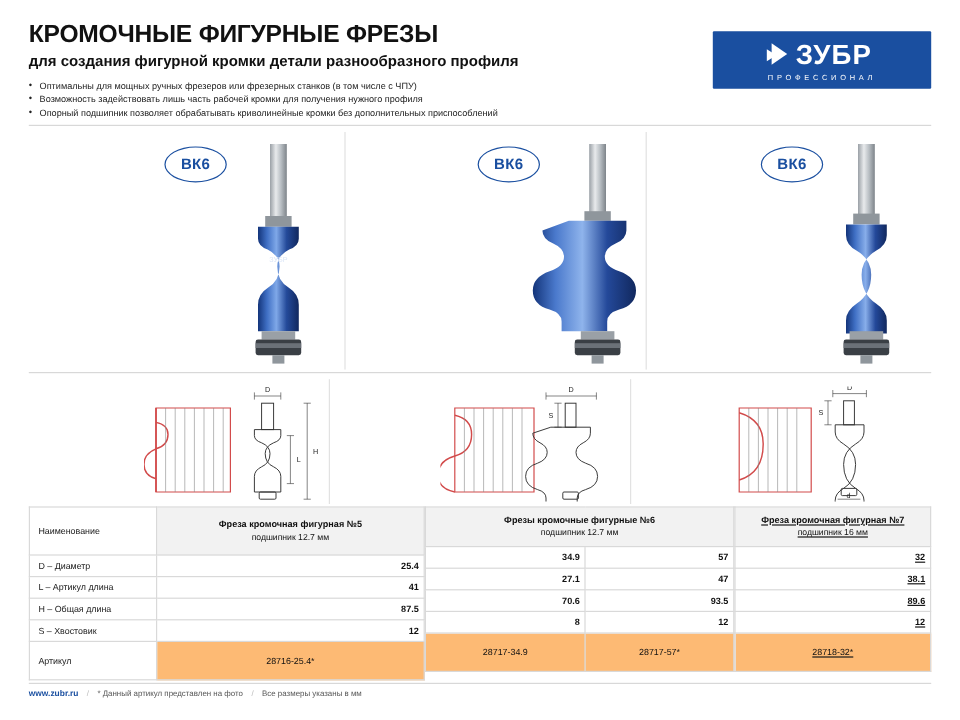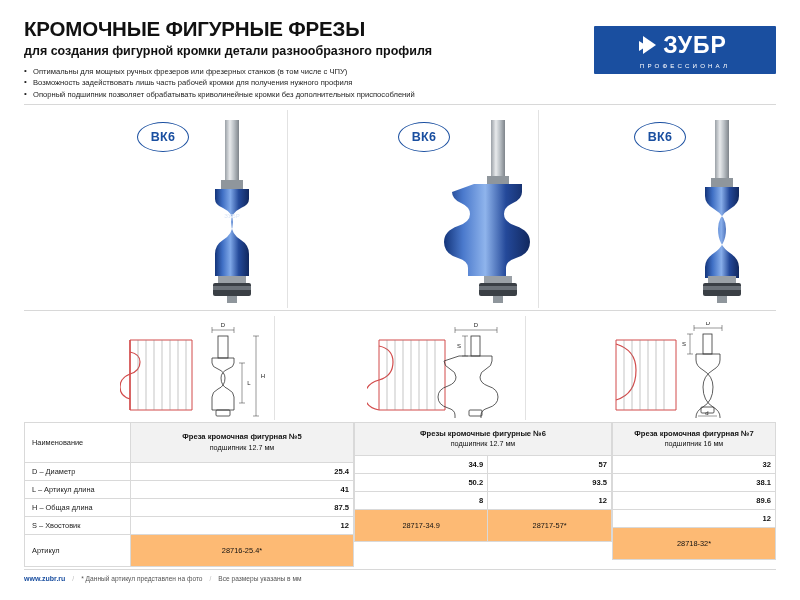--- a/index.html
+++ b/index.html
@@ -97,21 +97,21 @@
   .dcol + .dcol { border-left:1px solid #e2e2e2; }
 
   
   .tables {
     position:absolute; left:24px; top:422px; width:752px; display:flex;
     font-size: 7.4px;
   }
   .tcol { position:relative; }
   .tcol.t1 { width: 330px; }
   .tcol.t2 { width: 258px; }
-  .tcol.t3 { width: 164px; }
+  .tcol.t3 { width: 164px; text-decoration: underline; }
 
   table { border-collapse: collapse; width:100%; }
   td, th { border: 1px solid #d9d9d9; padding: 0; }
 
   .lbl-cell {
     text-align:left; padding: 4px 7px; font-size:7.4px; color:#222; background:#fff;
     font-weight: normal;
   }
   .hdr-cell {
     background:#f2f2f2; text-align:center; padding: 5px 0;
@@ -412,21 +412,25 @@
           <td class="hdr-cell" colspan="2">
             <span>Фрезы кромочные фигурные №6</span>
             <span class="sub">подшипник 12.7 мм</span>
           </td>
         </tr>
         <tr>
           <td class="val-cell">34.9</td>
           <td class="val-cell">57</td>
         </tr>
         <tr>
-          <td class="val-cell">50.2</td>
+          <td class="val-cell">27.1</td>
+          <td class="val-cell">47</td>
+        </tr>
+        <tr>
+          <td class="val-cell">70.6</td>
           <td class="val-cell">93.5</td>
         </tr>
         <tr>
           <td class="val-cell">8</td>
           <td class="val-cell">12</td>
         </tr>
         <tr>
           <td class="art-cell">28717-34.9</td>
           <td class="art-cell">28717-57*</td>
         </tr>

